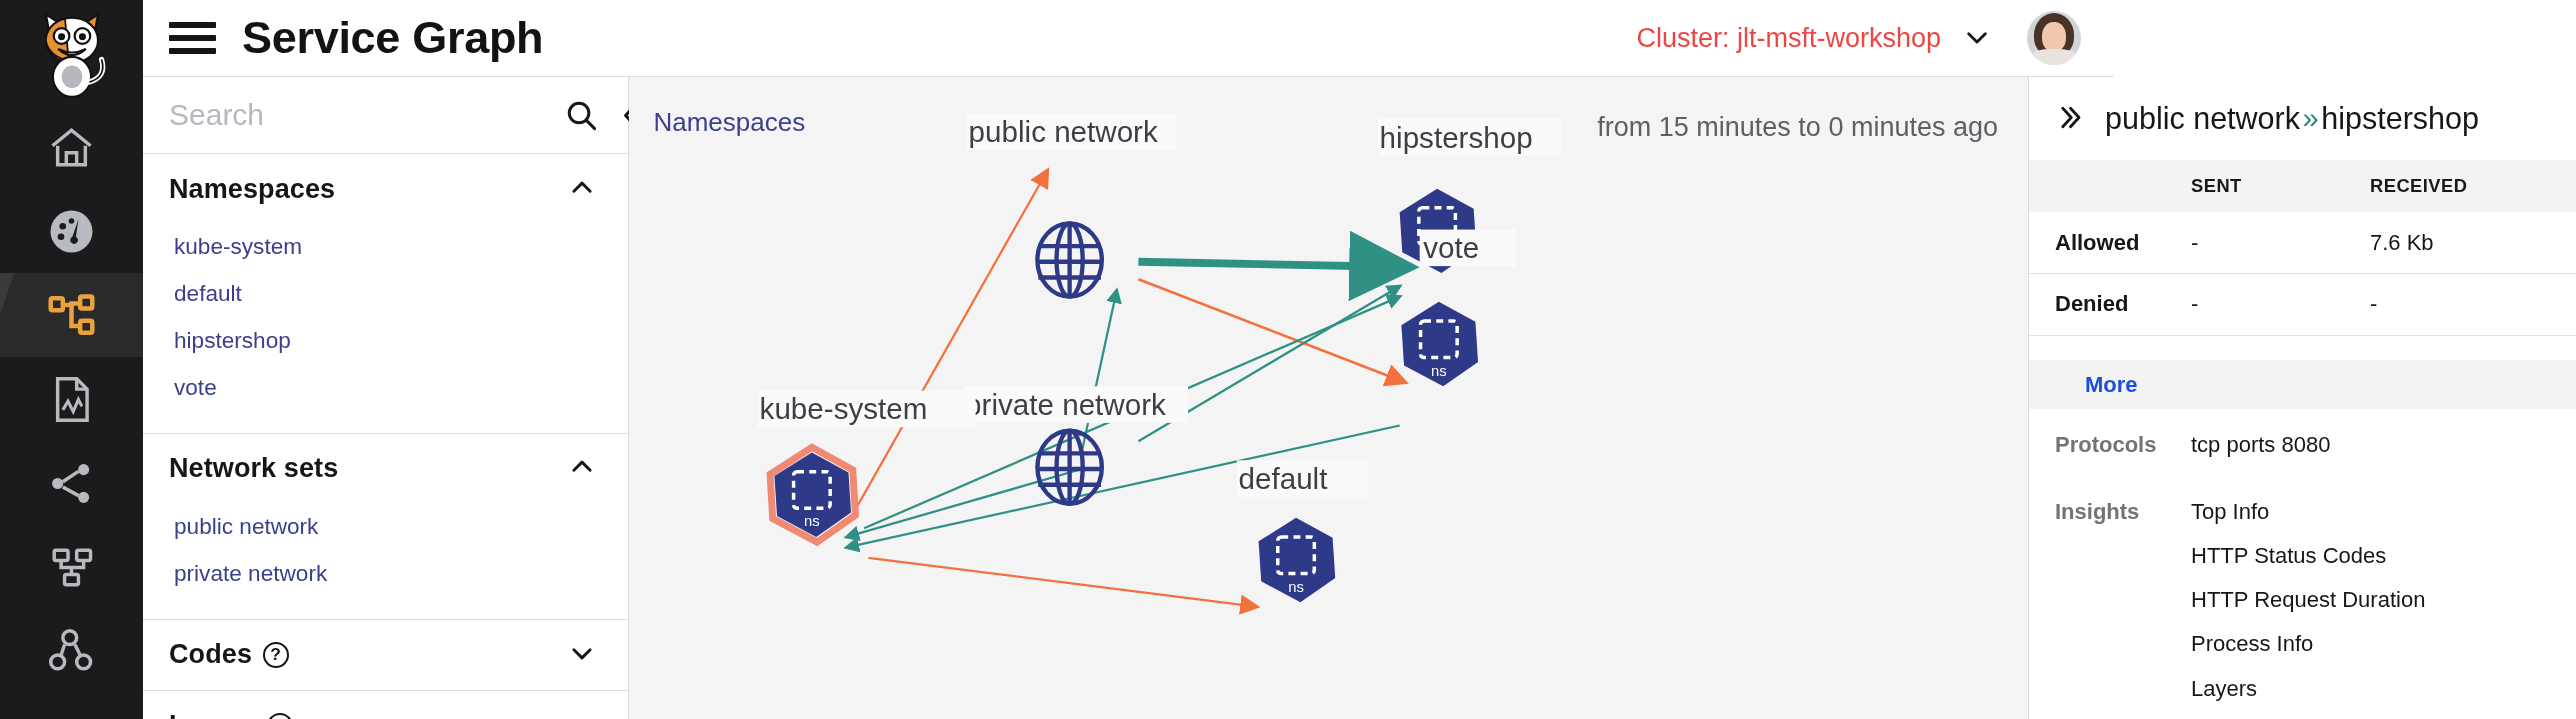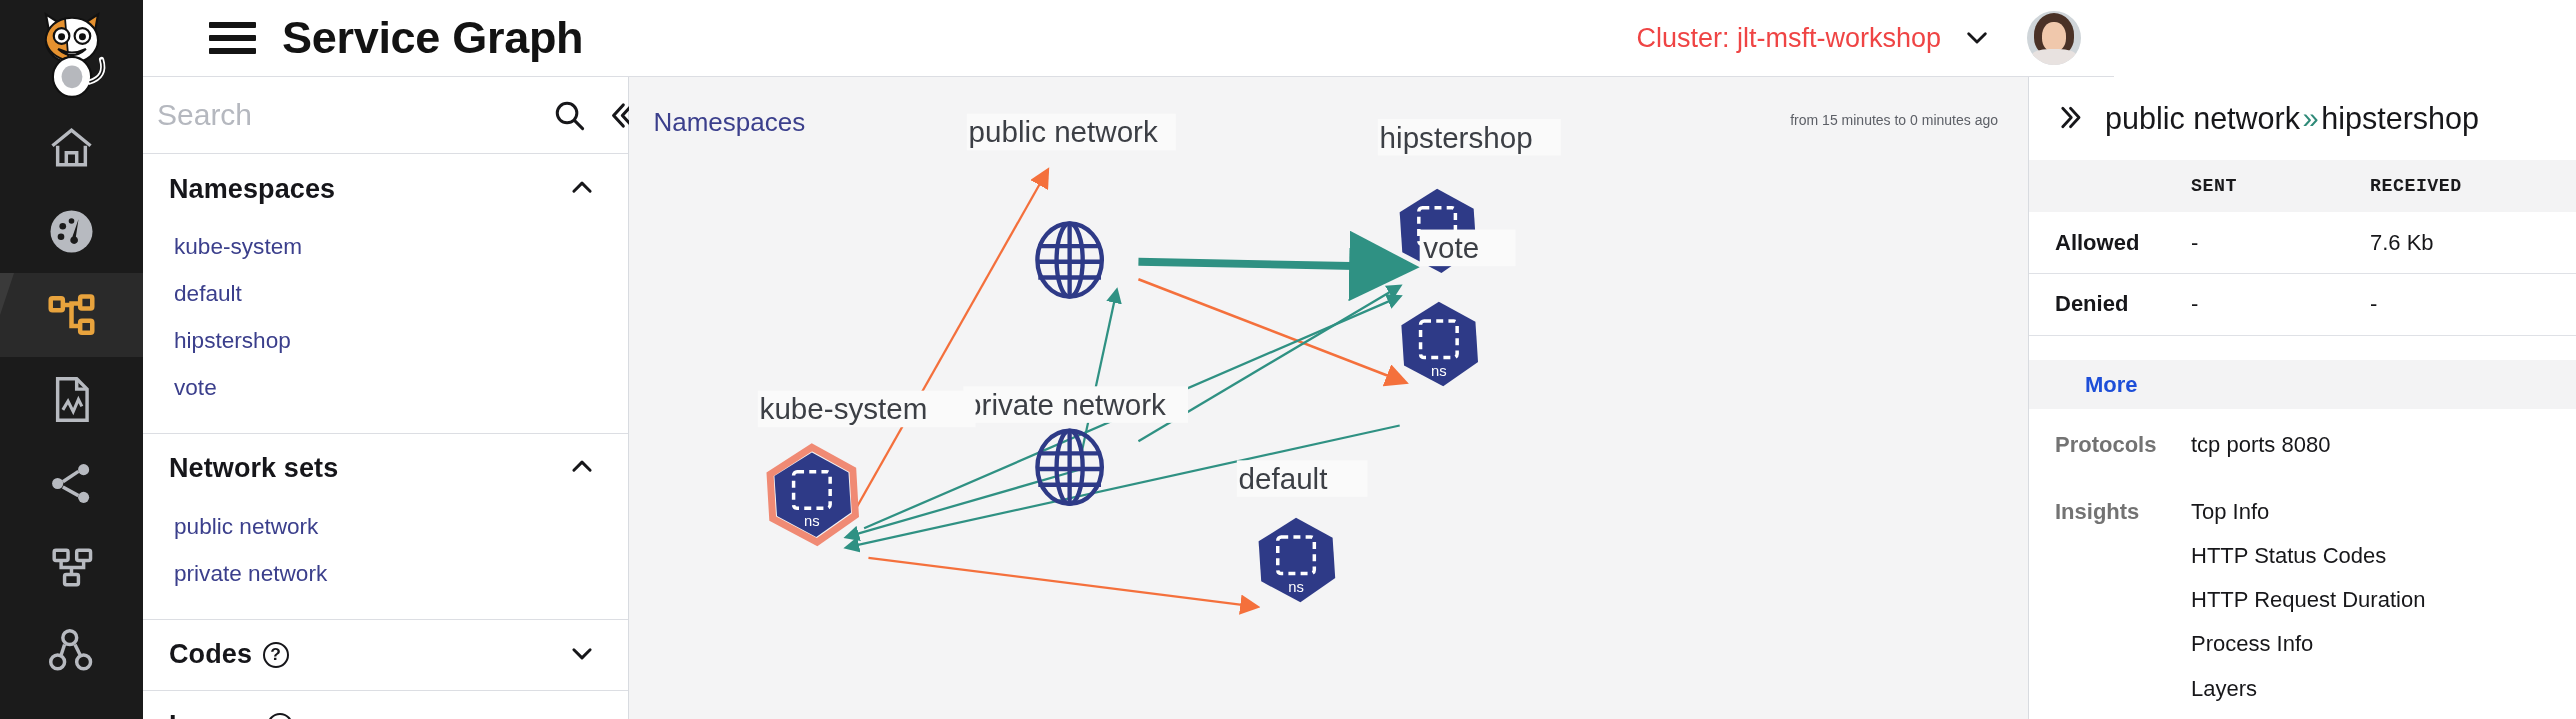--- a/index.html
+++ b/index.html
@@ -34,21 +34,21 @@
 
   
   .leftpanel {
     width: 486px; min-width: 486px; height: 719px;
     background: #ffffff; border-right: 0.9px solid #d8dbe0;
     display: flex; flex-direction: column;
   }
   .search-row {
     height: 77px; min-height: 77px;
     display: flex; align-items: center; gap: 0;
-    padding: 0 30px 0 14px;
+    padding: 0 30px 0 26px;
     border-bottom: 0.9px solid #dcdee3;
   }
   .search-input {
     flex: 1; border: none; outline: none; background: transparent;
     font-family: "Liberation Sans", sans-serif;
     font-size: 30px; color: #2c2c2c;
   }
   .search-input::placeholder { color: #b5b8bf; }
   .icon-btn { cursor: pointer; display: flex; align-items: center; justify-content: center; padding: 0 8.7px; }
 
@@ -69,21 +69,21 @@
   .qmark {
     width: 26px; height: 26px; border: 2.2px solid #16161a; border-radius: 50%;
     display: inline-flex; align-items: center; justify-content: center;
     font-size: 17.4px; font-weight: bold; color: #16161a;
   }
 
   
   .topbar {
     position: absolute; left: 143px; top: 0; width: 1971px; height: 77px;
     background: #fff; display: flex; align-items: center;
-    border-bottom: 0.9px solid #dcdee3; z-index: 5; padding-left: 40px;
+    border-bottom: 0.9px solid #dcdee3; z-index: 5;
   }
   .hamburger { margin-left: 26px; cursor: pointer; display:flex; flex-direction: column; gap: 7.8px; }
   .hamburger span { display:block; width: 47px; height: 5.2px; background:#141414; border-radius: 0.9px; }
   .apptitle { font-size: 45px; font-weight: bold; color: #131313; margin-left: 26px; letter-spacing: -0.3px; }
   .topbar-right { margin-left: auto; display: flex; align-items: center; gap: 0; padding-right: 33px; }
   .cluster-label { font-size: 27px; color: #ef4444; }
   .chev-down { margin-left: 21px; cursor: pointer; }
   .avatar {
     width: 54px; height: 54px; border-radius: 50%; margin-left: 35px;
     background: #cfd5d9; overflow: hidden; position: relative; cursor: pointer;
@@ -96,42 +96,42 @@
   .canvas {
     flex: 1; position: relative; background: #f4f4f5; margin-top: 77px;
     border-right: 0.9px solid #d8dbe0; overflow: hidden;
   }
   .canvas-label {
     position: absolute; left: 24.4px; top: 30px;
     font-size: 26px; color: #3b3f8c; cursor: pointer;
   }
   .canvas-time {
     position: absolute; right: 30px; top: 35px;
-    font-size: 14px; color: #5c5f66;
+    font-size: 27px; color: #5c5f66;
   }
   .canvas svg { position: absolute; left: 0; top: 0; }
   .node-label {
     font-family: "Liberation Sans", sans-serif;
     font-size: 34px; fill: #3c3f45;
   }
   .node-ns { font-family: "Liberation Sans", sans-serif; font-size: 17px; fill: #ffffff; }
 
   
   .rightpanel {
     width: 547px; min-width: 547px; height: 719px; background: #fff;
     margin-top: 77px; height: 643px; display: flex; flex-direction: column;
   }
   .rp-head {
     height: 92px; display: flex; align-items: center; padding-left: 26px; gap: 19px;
   }
   .rp-title { font-size: 30.5px; color: #17171a; display: flex; align-items: center; gap: 0; }
   .rp-sep { color: #2f8a78; font-size: 29px; padding: 0 2.6px; }
   .rp-thead {
     background: #f3f3f4; height: 57px; display: flex; align-items: center;
-    font-size: 18.3px; font-weight: bold; letter-spacing: 0.5px; color: #1a1a1c; font-family: Liberation Mono, monospace;
+    font-size: 18.3px; font-weight: bold; letter-spacing: 0.5px; color: #1a1a1c;
   }
   .rp-row {
     height: 68px; display: flex; align-items: center;
     border-bottom: 0.9px solid #dfe1e6; font-size: 22px; color: #17171a;
   }
   .rp-row .c0 { width: 162px; padding-left: 26px; font-weight: bold; }
   .rp-thead .c0 { width: 162px; }
   .c1 { width: 179px; text-align: left; }
   .c2 { width: 174px; text-align: left; }
   .rp-more {

